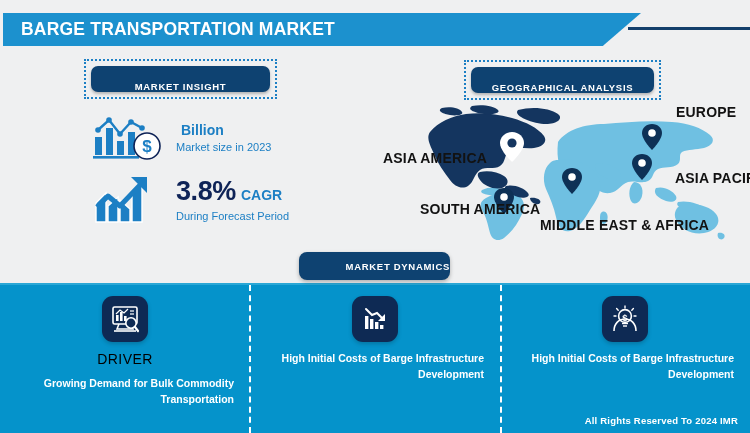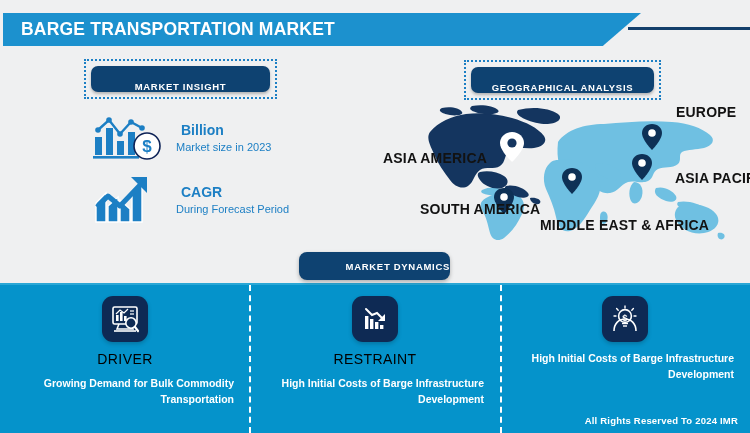--- a/index.html
+++ b/index.html
@@ -183,20 +183,21 @@
         <polygon points="40,52 40,24 50,15 50,52"></polygon>
       </g>
       <g fill="none" stroke="#1c7fc4" stroke-width="5" stroke-linejoin="round">
         <polyline points="5,37 16,26 28,36 49,14"></polyline>
       </g>
       <polygon points="55,7 55,23 39,7" fill="#1c7fc4"></polygon>
     </svg>
   </div>
   <div class="stat-text">
     <div class="stat-line1">
+      <span class="stat-big">3.8%</span>
       <span class="stat-unit">CAGR</span>
     </div>
     <div class="stat-sub">During Forecast Period</div>
   </div>
 </div>
 
 <div class="pill-frame" id="ga-frame">
   <div class="pill">
     <span>GEOGRAPHICAL ANALYSIS</span>
   </div>
@@ -311,21 +312,20 @@
   <div class="col-icon">
     <svg width="34" height="34" viewBox="0 0 34 34">
       <rect x="7" y="14" width="3.4" height="13" fill="#ffffff"></rect>
       <rect x="12" y="17" width="3.4" height="10" fill="#ffffff"></rect>
       <rect x="17" y="20" width="3.4" height="7" fill="#ffffff"></rect>
       <rect x="22" y="23" width="3.4" height="4" fill="#ffffff"></rect>
       <polyline points="8,7 14,13 19,11 26,18" fill="none" stroke="#ffffff" stroke-width="2" stroke-linecap="round"></polyline>
       <polygon points="27,19 27,12 20,19" fill="#ffffff"></polygon>
     </svg>
   </div>
-  <div class="col-title">RESTRAINT</div>
   <div class="col-desc">High Initial Costs of Barge Infrastructure Development</div>
 </div>
 
 <div class="col" id="col-opportunity">
   <div class="col-icon">
     <svg width="34" height="34" viewBox="0 0 34 34">
       <circle cx="17" cy="14" r="6.4" fill="none" stroke="#ffffff" stroke-width="1.6"></circle>
       <text x="17" y="18.5" text-anchor="middle" font-family="Liberation Sans, sans-serif" font-size="9.5" font-weight="bold" fill="#ffffff">$</text>
       <g stroke="#ffffff" stroke-width="1.4" stroke-linecap="round">
         <line x1="17" y1="4" x2="17" y2="6"></line>

